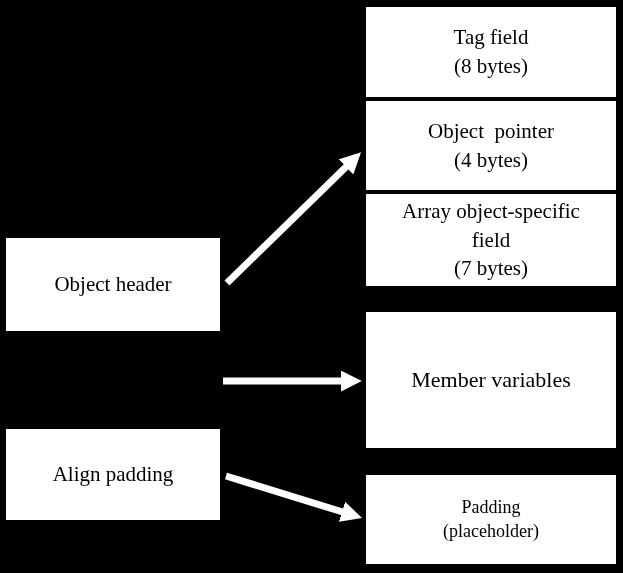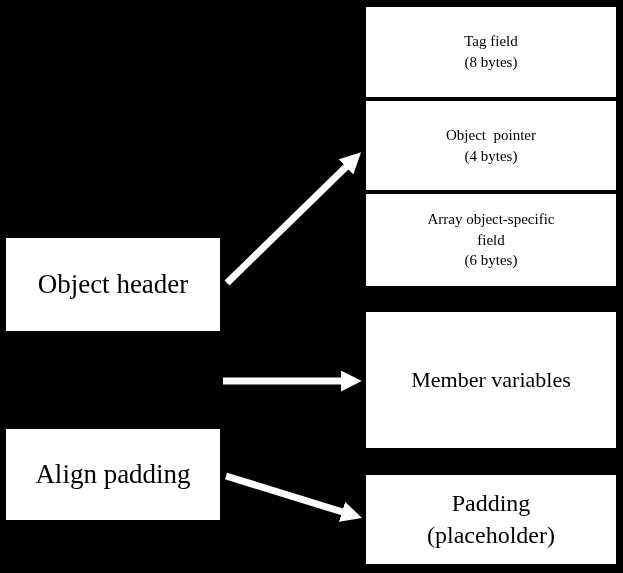--- a/index.html
+++ b/index.html
@@ -28,34 +28,34 @@
   }
   .box-label {
     white-space: pre-wrap;
     line-height: 1.32;
   }
   
   .left-col { left: 4px; width: 218px; }
   .box-l1 { top: 236px; height: 97px; }
   .box-l2 { top: 333px; height: 94px; }
   .box-l3 { top: 427px; height: 95px; }
-  .left-col .box-label { font-size: 27px; }
+  .left-col .box-label { font-size: 21px; }
   
   .right-col { left: 364px; width: 254px; }
   .box-r1 { top: 5px;   height: 94px; }
   .box-r2 { top: 99px;  height: 93px; }
   .box-r3 { top: 192px; height: 96px; }
   .box-r4 { top: 310px; height: 140px; }
   .box-r5 { top: 473px; height: 93px; }
   .box-r1 .box-label, .box-r2 .box-label, .box-r3 .box-label {
-    font-size: 15px;
+    font-size: 21px;
     line-height: 1.38;
   }
   .box-r4 .box-label { font-size: 22px; }
-  .box-r5 .box-label { font-size: 24px; line-height: 1.3; }
+  .box-r5 .box-label { font-size: 18px; line-height: 1.3; }
 
   .arrow-layer {
     position: absolute;
     left: 0;
     top: 0;
     width: 623px;
     height: 573px;
     pointer-events: none;
   }
 </style>
@@ -75,21 +75,21 @@
     <span class="box-label">Tag field
 (8 bytes)</span>
   </div>
   <div class="box right-col box-r2">
     <span class="box-label">Object  pointer
 (4 bytes)</span>
   </div>
   <div class="box right-col box-r3">
     <span class="box-label">Array object-specific
 field
-(6 bytes)</span>
+(7 bytes)</span>
   </div>
   <div class="box right-col box-r4">
     <span class="box-label">Member variables</span>
   </div>
   <div class="box right-col box-r5">
     <span class="box-label">Padding
 (placeholder)</span>
   </div>
 
   <svg class="arrow-layer" viewBox="0 0 623 573" xmlns="http://www.w3.org/2000/svg">

